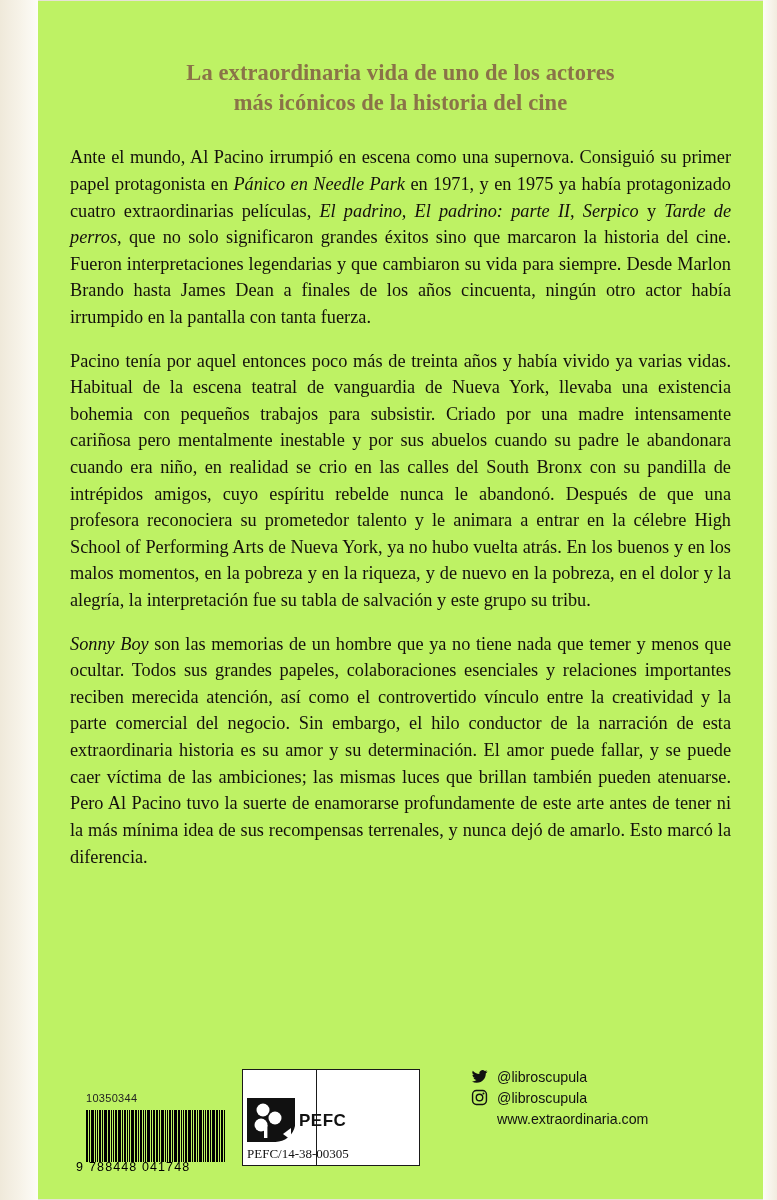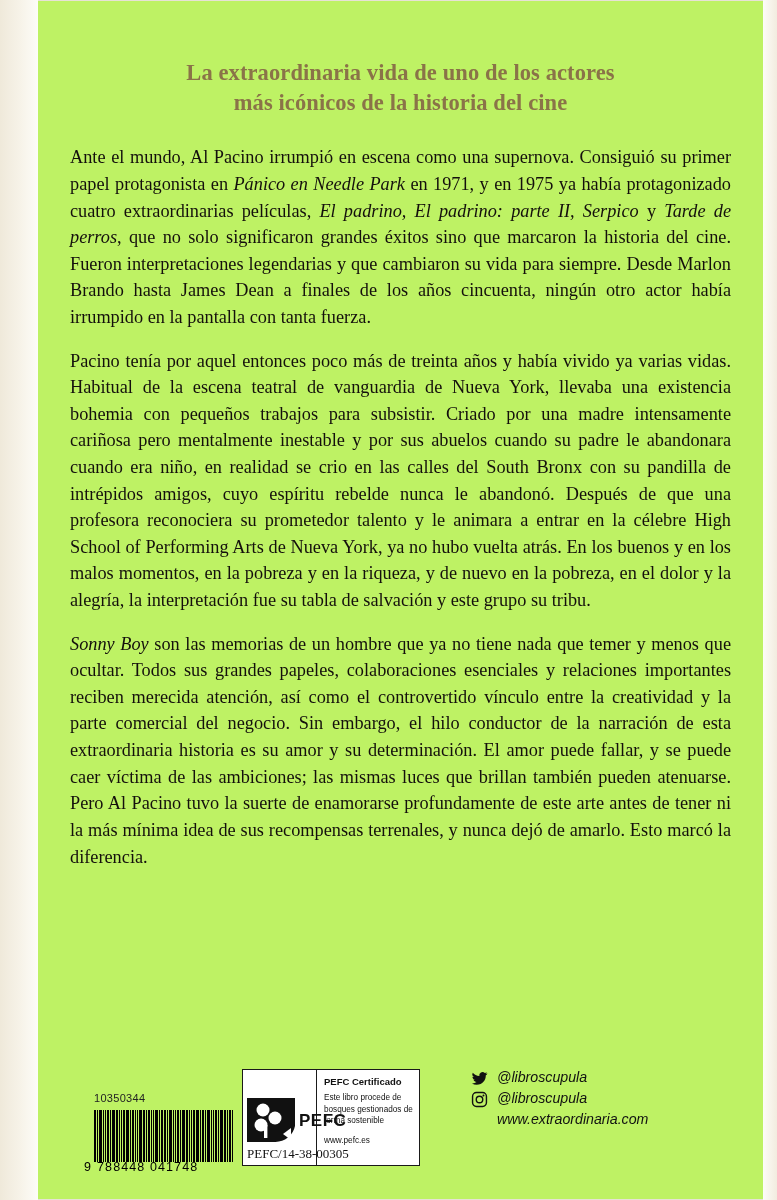--- a/index.html
+++ b/index.html
@@ -88,21 +88,20 @@
     left: 70px;
     right: 46px;
     bottom: 28px;
     height: 125px;
   }
   .isbn-block {
     position: absolute;
     left: 0;
     bottom: 0;
     width: 195px;
-    margin-left: 8px;
   }
   .isbn-code {
     font-family: "Liberation Sans", sans-serif;
     font-size: 11px;
     color: #222;
     margin-left: 16px;
     margin-bottom: 6px;
     letter-spacing: 0.3px;
   }
   .barcode {
@@ -208,23 +207,22 @@
     position: absolute;
     left: 400px;
     bottom: 42px;
     font-family: "Liberation Sans", sans-serif;
     font-size: 14.2px;
     color: #111;
     line-height: 1.47;
   }
   .social .row {
     display: flex;
-    align-items: flex-end;
+    align-items: flex-start;
     height: 21px;
-    font-style: italic;
   }
   .social .ico {
     width: 19px;
     height: 19px;
     margin-right: 8px;
     display: inline-flex;
     align-items: center;
     justify-content: center;
   }
   .social .row.plain {
@@ -337,25 +335,20 @@
             <circle cx="20" cy="16" r="6.5" fill="#fff"></circle>
             <circle cx="32" cy="24" r="6.5" fill="#fff"></circle>
             <circle cx="18" cy="31" r="6.5" fill="#fff"></circle>
             <rect x="21" y="31" width="3.4" height="13" fill="#fff"></rect>
             <path d="M40 40 l8 -6 v12 z" fill="#fff"></path>
           </svg>
         </div>
         <div class="pefc-word">PEFC</div>
         <div class="pefc-code">PEFC/14-38-00305</div>
       </div>
-      <div class="pefc-right">
-        <div class="pefc-title">PEFC Certificado</div>
-        <div class="pefc-text">Este libro procede de bosques gestionados de forma sostenible</div>
-        <div class="pefc-url">www.pefc.es</div>
-      </div>
     </div>
 
     <div class="social">
       <div class="row">
         <span class="ico">
           <svg viewBox="0 0 24 24" width="17" height="17" aria-hidden="true">
             <path fill="#111" d="M23 4.9c-.8.4-1.7.6-2.6.8a4.5 4.5 0 0 0 2-2.5c-.9.5-1.9.9-2.9 1.1a4.5 4.5 0 0 0-7.7 4.1C7.9 8.2 4.7 6.5 2.6 3.9a4.5 4.5 0 0 0 1.4 6c-.7 0-1.4-.2-2-.5 0 2.2 1.5 4 3.6 4.4-.6.2-1.3.2-2 .1.6 1.8 2.2 3.1 4.2 3.1a9 9 0 0 1-6.6 1.9 12.7 12.7 0 0 0 6.9 2c8.3 0 12.8-6.9 12.8-12.8v-.6c.9-.6 1.6-1.4 2.2-2.3z"></path>
           </svg>
         </span>
         <span>@libroscupula</span>

